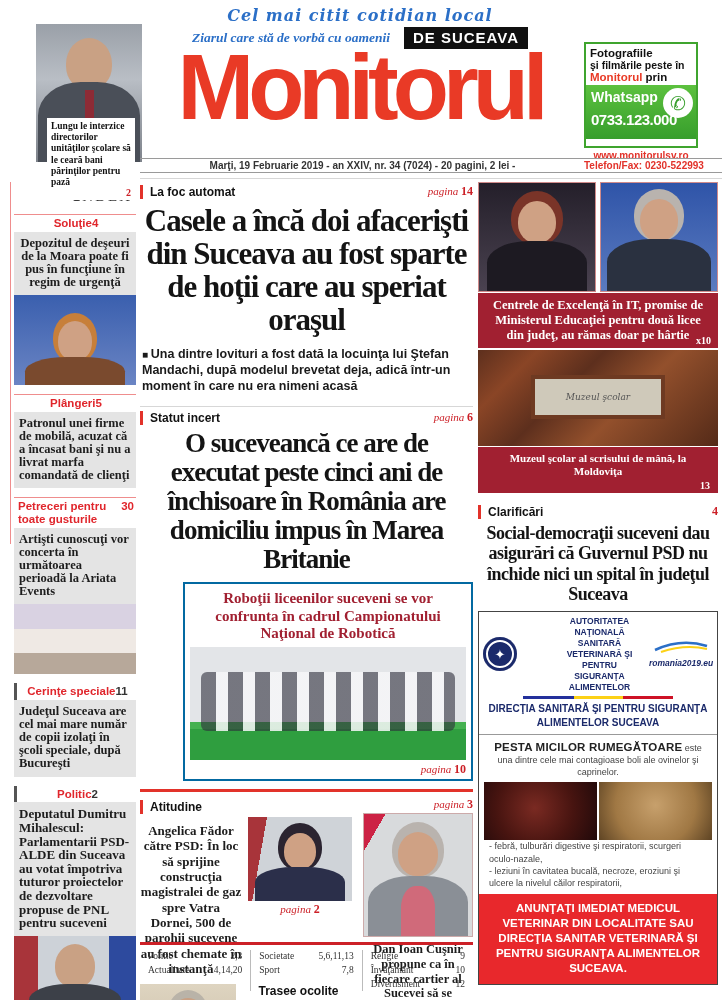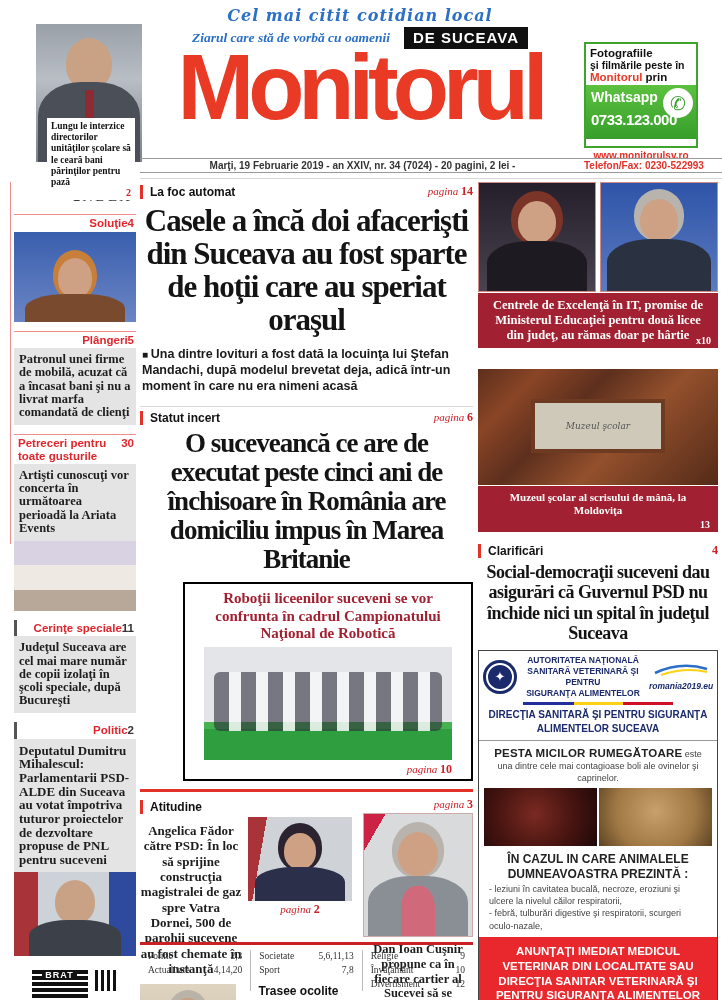--- a/index.html
+++ b/index.html
@@ -40,21 +40,21 @@
   .dateline { position:absolute; left:150px; top:160px; width:425px; text-align:center; font:bold 10px "Liberation Sans", sans-serif; color:#333; }
   .telfax { position:absolute; left:584px; top:160px; width:134px; text-align:left; color:#e2322a; font:bold 10px "Liberation Sans", sans-serif; }
   .content-topline { position:absolute; left:140px; top:178px; width:582px; height:1px; background:#d7d7d7; }
 
   
   .sidebar { position:absolute; left:14px; top:182px; width:122px; }
   .side-redline { position:absolute; left:10px; top:182px; width:1px; height:362px; background:#ef8d8d; }
   .idx-head { text-align:right; padding:2px 4px 8px 0; color:#3a3a3a; font:15px "Liberation Serif", serif; letter-spacing:2px; }
   .idx-head b { font-size:19px; }
   .sb-item { margin-bottom:9px; }
-  .sb-head { display:flex; justify-content:flex-end; align-items:flex-start; padding:2px 2px 2px 4px;
+  .sb-head { display:flex; justify-content:center; align-items:flex-start; padding:2px 2px 2px 4px;
     font:bold 11.5px "Liberation Sans", sans-serif; color:#e0262c; line-height:1.1; }
   .sb-head.redtop { border-top:1px solid #ef8d8d; }
   .sb-head.barleft { border-left:3px solid #555; color:#e0262c; }
   .sb-head .pg-dark { color:#333; }
   .sb-body { background:#e4e4e4; padding:5px 5px 6px; font:bold 12.5px "Liberation Serif", serif; color:#1d1d1d; line-height:1.05; }
   .sb-body.center { text-align:center; }
   .sb-body.small { font-size:13px; line-height:1.05; }
   .sb-photo { width:100%; position:relative; overflow:hidden; }
 
   .ph { position:relative; overflow:hidden; }
@@ -73,21 +73,21 @@
   .kicker-row { display:flex; justify-content:space-between; align-items:flex-end; padding-top:3px; }
   .kicker { font:bold 12px "Liberation Sans", sans-serif; color:#111; padding-left:7px; border-left:3px solid #e2322a; }
   .pager { color:#cc2027; font:italic 11px "Liberation Serif", serif; }
   .pager b { font-style:normal; font-size:12px; }
   .headline1 { font:bold 31px "Liberation Serif", serif; text-align:center; line-height:1.07; letter-spacing:-1px; color:#141414; margin:5px 0 9px; }
   .deck { font:bold 12.5px "Liberation Sans", sans-serif; line-height:1.28; color:#1a1a1a; margin:0 2px 12px; }
   .deck::before { content:"■ "; font-size:10px; }
   .sec2 { border-top:1px solid #d7d7d7; }
   .headline2 { font:bold 27px "Liberation Serif", serif; text-align:center; line-height:1.08; letter-spacing:-1px; color:#141414; margin:4px 0 8px; }
 
-  .robot-box { border:2px solid #000000; padding:5px 19px 2px;margin-left:43px; }
+  .robot-box { border:2px solid #0369a1; padding:5px 5px 2px;margin-left:43px; }
   .robot-cap { color:#a12031; font:bold 15px "Liberation Serif", serif; text-align:center; line-height:1.15; margin:1px 0 5px; }
   .robot-photo { height:113px; position:relative; overflow:hidden;
     background:linear-gradient(180deg,#e3e5e8 0 66%,#45b150 66% 73%,#2f9e3f 73% 100%); }
   .robot-photo::before { content:""; position:absolute; left:4%; right:4%; top:22%; bottom:26%;
     background:repeating-linear-gradient(90deg,rgba(45,45,58,.6) 0 15px,rgba(246,246,248,.85) 15px 27px); border-radius:6px; }
   .robot-page { text-align:right; margin-top:2px; }
 
   .red-rule { height:3px; background:#e2322a; margin-top:8px; }
 
   .bottom-row { display:flex; gap:8px; margin-top:5px; }
@@ -113,35 +113,35 @@
   .fi-col + .fi-col { border-left:1px solid #bbb; }
   .fi-row { display:flex; justify-content:space-between; font:9.5px "Liberation Serif", serif; color:#333; line-height:1.45; }
 
   
   .right-col { position:absolute; left:478px; top:182px; width:240px; }
   .it-photos { display:flex; gap:4px; }
   .itp { flex:1; height:110px; border:1px solid #d08a8a; }
   .band { background:#a12031; color:#fff; padding:5px 8px 6px; text-align:center;
     font:bold 12.5px "Liberation Serif", serif; line-height:1.18; position:relative; margin-top:1px; }
   .band .band-pg { position:absolute; right:7px; bottom:2px; font:bold 10px "Liberation Serif", serif; }
-  .mus-photo { height:116px; margin-top:21px; position:relative;
+  .mus-photo { height:96px; margin-top:2px; position:relative;
     background:linear-gradient(135deg,#5d2f1d 0%,#8a4526 18%,#5d2f1d 38%,#93502c 60%,#542a18 100%); }
   .mus-photo .paper { position:absolute; left:22%; top:26%; width:56%; height:46%; background:#cfc9ba; border:4px solid #6e3a22;
     font:italic 9px "DejaVu Serif", serif; color:#555; display:flex; align-items:center; justify-content:center; }
   .band2 { margin-top:1px; font-size:11px; padding-bottom:2px; }
   .band2 .band-pg2 { display:block; text-align:right; font:bold 10px "Liberation Serif", serif; margin-top:2px; }
   .clar-row { margin-top:8px; }
   .clar-pg { color:#cc2027; font:bold 12px "Liberation Serif", serif; }
   .psd-headline { font:bold 18px "Liberation Serif", serif; text-align:center; line-height:1.12; letter-spacing:-.5px; color:#141414; margin:4px 0 7px; }
 
   .ad-box { border:1px solid #444; background:#fff; }
   .ad-head { display:flex; align-items:center; gap:4px; padding:4px 4px 2px; }
   .gov-logo { width:34px; height:34px; border-radius:50%; background:#1b2a6b; flex:0 0 auto;
     box-shadow:inset 0 0 0 3px #1b2a6b, inset 0 0 0 5px #fff; display:flex; align-items:center; justify-content:center; color:#fff; font-size:13px; }
-  .auth-text { flex:1; text-align:center; color:#1b2a6b; font:bold 8.5px "Liberation Sans", sans-serif; line-height:1.3; }
+  .auth-text { flex:1; text-align:center; color:#1b2a6b; font:bold 8.5px "Liberation Sans", sans-serif; line-height:1.3;margin-left:33px; }
   .eu-logo { width:64px; text-align:center; flex:0 0 auto; }
   .eu-text { font:bold italic 8.5px "Liberation Sans", sans-serif; color:#1b2a6b; }
   .tricolor { height:3px; width:150px; margin:1px auto 0; background:linear-gradient(90deg,#23309b 0 34%,#fcd116 34% 67%,#ce1126 67%); }
   .ad-direction { color:#1b2a6b; font:bold 10px "Liberation Sans", sans-serif; text-align:center; padding:3px 6px 5px; border-bottom:1px solid #999; line-height:1.35; }
   .ad-pesta { padding:5px 8px 4px; font:9px "Liberation Sans", sans-serif; color:#444; text-align:center; line-height:1.3; }
   .ad-pesta b { font-size:11.5px; color:#222; letter-spacing:.2px; }
   .ad-photos { display:flex; gap:2px; padding:0 5px; }
   .adp { flex:1; height:58px; }
   .adp-1 { background:radial-gradient(circle at 45% 45%, #7a2a22 0%, #471410 55%, #20090a 100%); }
   .adp-2 { background:radial-gradient(circle at 50% 40%, #c7a06c 0%, #a07844 60%, #5e4424 100%); }
@@ -195,20 +195,21 @@
 
   <div class="side-redline"></div>
   <div class="sidebar">
     <div class="idx-head"><b>I</b><span>NDEX</span></div>
 
     <div class="sb-item">
       <div class="sb-head redtop">
           <span>Soluţie</span>
           <span>4</span>
         </div>
+      <div class="sb-body center">Depozitul de deşeuri de la Moara poate fi pus în funcţiune în regim de urgenţă</div>
       <div class="sb-photo ph" style="height:90px;background:linear-gradient(180deg,#3a5fae,#6b85c4)">
         <span class="hd" style="top:18px;width:44px;height:50px;background:#c77f3a"></span>
         <span class="hd" style="top:26px;width:34px;height:40px;background:#cfa184"></span>
         <span class="bd" style="top:62px;width:100px;height:34px;background:#7a4a2e"></span>
       </div>
     </div>
 
     <div class="sb-item">
       <div class="sb-head redtop">
           <span>Plângeri</span>
@@ -412,24 +413,23 @@
       </div>
       <div class="tricolor"></div>
       <div class="ad-direction">DIRECŢIA SANITARĂ ŞI PENTRU SIGURANŢA ALIMENTELOR  SUCEAVA</div>
       <div class="ad-pesta">
         <b>PESTA MICILOR RUMEGĂTOARE</b><span> este una dintre cele mai contagioase boli ale ovinelor şi caprinelor.</span>
       </div>
       <div class="ad-photos">
         <div class="adp adp-1"></div>
         <div class="adp adp-2"></div>
       </div>
-      <div class="ad-warn">ÎN CAZUL IN CARE ANIMALELE DUMNEAVOASTRA PREZINTĂ :</div>
       <div class="ad-symptoms">
+        <div>- febră, tulburări digestive şi respiratorii, scurgeri oculo-nazale,</div>
         <div>- leziuni în cavitatea bucală, necroze, eroziuni şi ulcere la nivelul căilor respiratorii,</div>
-        <div>- febră, tulburări digestive şi respiratorii, scurgeri oculo-nazale,</div>
       </div>
       <div class="ad-alert">
         <div class="alert-main">ANUNŢAŢI IMEDIAT MEDICUL VETERINAR DIN LOCALITATE SAU DIRECŢIA SANITAR VETERINARĂ ŞI PENTRU SIGURANŢA ALIMENTELOR SUCEAVA.</div>
 
       </div>
     </div>
 
   </div>
 
 </div>

